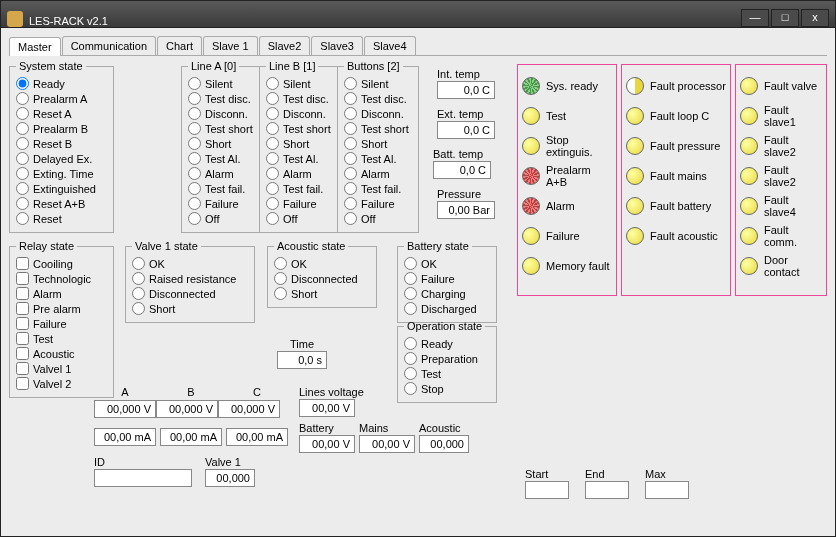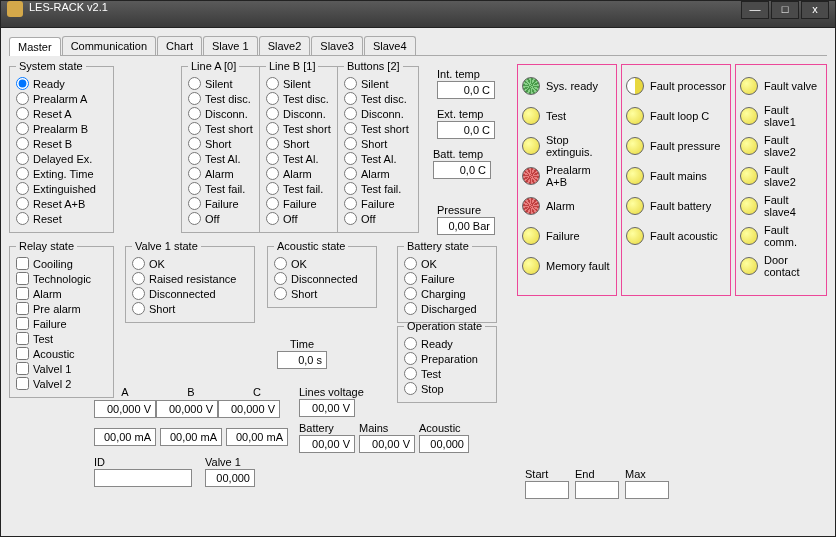--- a/index.html
+++ b/index.html
@@ -1,17 +1,17 @@
 <!DOCTYPE html>
 <html><head>
 <meta charset="utf-8">
 <style>
 *{box-sizing:border-box;margin:0;padding:0;font-family:Tahoma,sans-serif;font-size:11px}
 body{background:#000;width:836px;height:537px;overflow:hidden}
-.titlebar{height:28px;background:linear-gradient(#5a5a5a,#3a3a3a);color:#fff;display:flex;align-items:flex-start;padding:0 6px;border:1px solid #222}
+.titlebar{height:28px;background:linear-gradient(#5a5a5a,#3a3a3a);color:#fff;display:flex;align-items:flex-end;padding:0 6px;border:1px solid #222}
 .titlebar .icon{width:16px;height:16px;background:#d4a84a;border-radius:3px;margin-right:6px}
 .titlebar .title{flex:1}
 .titlebar .wbtn{width:28px;height:18px;background:#4a4a4a;border:1px solid #222;margin-left:2px;color:#fff;text-align:center;line-height:14px;cursor:pointer}
 .client{background:#ececec;height:509px;border:1px solid #222;border-top:none;position:relative;padding:8px}
 .tabs{display:flex;border-bottom:1px solid #aaa;margin-bottom:4px}
 .tab{padding:3px 8px;border:1px solid #aaa;border-bottom:none;background:#ececec;margin-right:1px;border-radius:3px 3px 0 0;cursor:pointer}
 .tab.active{background:#fff;position:relative;top:1px}
 .panel{position:relative;height:460px}
 fieldset{border:1px solid #aaa;padding:4px 6px 6px;position:absolute}
 legend{padding:0 3px}
@@ -242,21 +242,21 @@
       <span class="fld" style="width:58px">0,0 C</span>
     </div>
     <div class="pos" style="left:428px;top:48px">
       <span class="lbl">Ext. temp</span>
       <span class="fld" style="width:58px">0,0 C</span>
     </div>
     <div class="pos" style="left:424px;top:88px">
       <span class="lbl">Batt. temp</span>
       <span class="fld" style="width:58px">0,0 C</span>
     </div>
-    <div class="pos" style="left:428px;top:144px">
+    <div class="pos" style="left:428px;top:128px">
       <span class="lbl">Pressure</span>
       <span class="fld" style="width:58px">0,00 Bar</span>
     </div>
 
     <fieldset style="left:0;top:180px;width:105px">
       <legend>Relay  state</legend>
       <div id="rly">
           <label class="check">
             <input type="checkbox" style="">
             <span>Cooiling</span>
@@ -501,19 +501,19 @@
         <div class="ind">
           <div class="led y"></div>
           <span>Fault comm.</span>
         </div>
         <div class="ind">
           <div class="led y"></div>
           <span>Door contact</span>
         </div>
       </div>
 
-    <div class="pos" style="left:516px;top:408px;display:flex;gap:6px">
+    <div class="pos" style="left:516px;top:408px;display:flex;gap:16px">
       <div><span class="lbl">Start</span><input type="text" style="width: 44px;"></div>
       <div><span class="lbl">End</span><input type="text" style="width: 44px;"></div>
       <div><span class="lbl">Max</span><input type="text" style="width: 44px;"></div>
     </div>
   </div>
 </div>
 
 </body></html>

